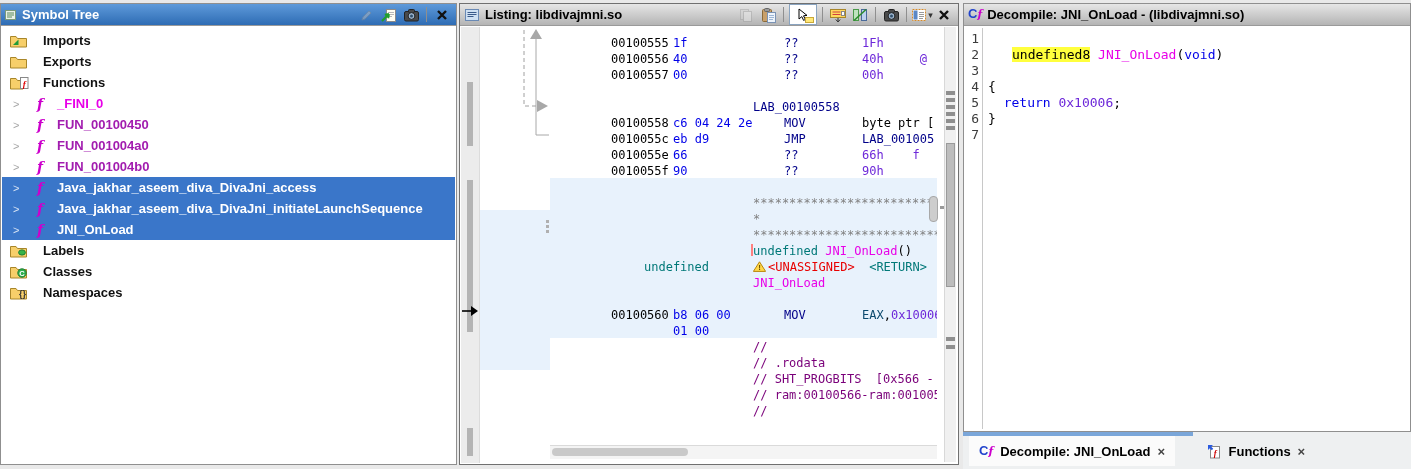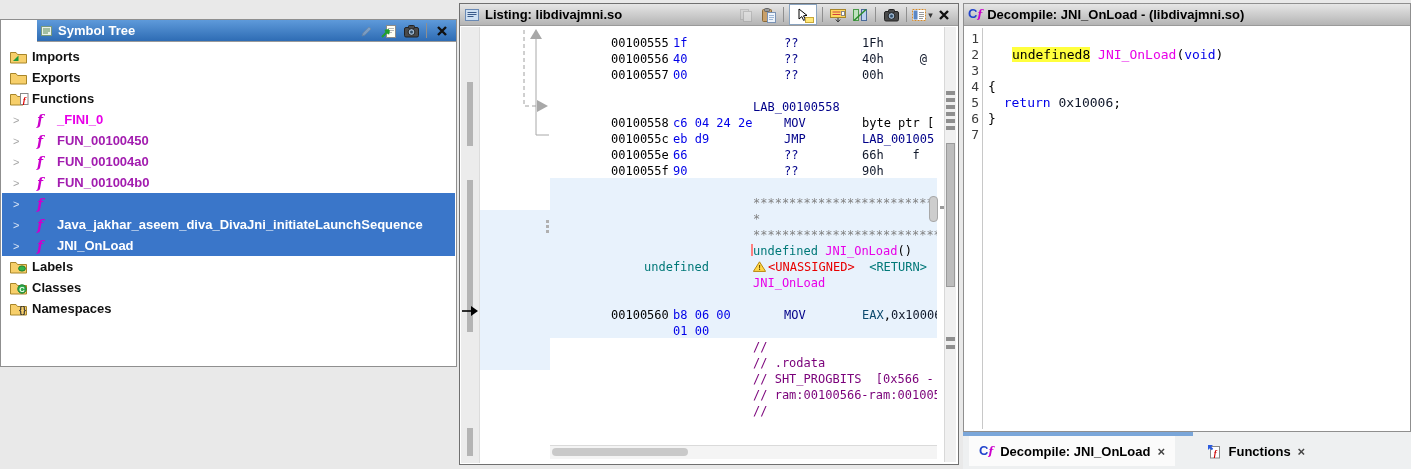--- a/index.html
+++ b/index.html
@@ -21,41 +21,41 @@
   
   #tree-items{position:absolute;left:1px;top:23px;right:1px;bottom:1px;padding-top:3px;overflow:hidden;background:#fff;}
   .trow{height:21px;display:flex;align-items:center;font-size:13px;font-weight:bold;color:#111;white-space:nowrap;overflow:hidden;}
   .trow.sel{background:#3a76c9;color:#fff;}
   .chev{width:12px;margin-left:11px;color:#a6a6a6;font-size:11px;font-weight:normal;flex:none;}
   .trow.sel .chev{color:#d8e4f5;}
   .ticon{display:inline-flex;align-items:center;justify-content:center;flex:none;}
   .trow.folder .ticon{width:22px;margin-left:6px;}
   .trow.func .ticon{width:16px;margin-left:7px;}
   .tlabel{margin-left:9px;}
-  .trow.folder .tlabel{margin-left:2px;}
+  .trow.folder .tlabel{margin-left:13px;}
   .t-blue{color:#a21caf;} .t-mag{color:#e800e8;}
   .trow.sel .t-blue,.trow.sel .t-mag,.trow.sel .t-k{color:#fff;}
   .ficon{font-family:"DejaVu Serif",serif;font-style:italic;font-weight:bold;color:#cc00cc;font-size:14px;line-height:14px;}
 
   
   .mono{font-family:"DejaVu Sans Mono",monospace;font-size:12px;line-height:16px;}
   #l-margin{position:absolute;left:1px;top:23px;width:18px;bottom:1px;background:#ececec;border-right:1px solid #dcdcdc;}
   .mbar{position:absolute;left:6px;width:6px;background:#b4b4b4;}
   #l-rows{position:absolute;left:90px;top:30px;width:387px;}
   .lrow{position:relative;height:16px;overflow:hidden;white-space:pre;}
   .lrow.hl{background:#e8f2fc;}
   #l-hlpad{position:absolute;left:20px;top:206px;width:70px;height:160px;background:#e8f2fc;}
   .c{position:absolute;top:1px;}
   .c-addr{left:61px;color:#000;}
   .c-bytes{left:123px;color:#0000e8;}
   .c-mid{left:203px;}
   .c-left{left:94px;color:#007878;}
   .c-mnem{left:234px;color:#000089;}
   .c-ops{left:312px;}
-  .tk-k{color:#000;} .tk-g{color:#0f172a;} .tk-b{color:#0000e8;} .tk-n{color:#000089;text-align:center;}
+  .tk-k{color:#000;} .tk-g{color:#6d28d9;} .tk-b{color:#0000e8;} .tk-n{color:#000089;text-align:center;}
   .tk-m{color:#e800e8;} .tk-t{color:#007878;} .tk-r{color:#e80000;} .tk-o{color:#0c4a6e;}
   .tk-p{color:#7a007a;} .tk-ast{color:#808080;}
   .lcur{position:absolute;left:201px;top:2px;width:2px;height:12px;background:#ff8080;}
   .warnic{display:inline-block;vertical-align:-1px;margin-right:2px;}
   #l-vtrack{position:absolute;right:2px;top:23px;width:11px;bottom:2px;background:#f0f0f0;border-left:1px solid #d8d8d8;}
   #l-vthumb{position:absolute;left:1px;right:1px;top:116px;height:144px;background:#bdbdbd;border:1px solid #9a9a9a;box-sizing:border-box;}
   .vtick{position:absolute;left:1px;right:1px;height:4px;background:#8f8f8f;}
   #l-pill{position:absolute;right:20px;top:192px;width:7px;height:24px;background:#cdcdcd;border:1px solid #a8a8a8;border-radius:4px;}
   #l-dash{position:absolute;right:9px;top:202px;width:9px;height:3px;background:#9a9a9a;}
   #l-htrack{position:absolute;left:90px;top:441px;width:387px;height:13px;background:#f4f4f4;border-top:1px solid #dadada;}
@@ -81,21 +81,21 @@
   .tab{position:absolute;top:4px;height:30px;display:flex;align-items:center;gap:7px;padding:0 10px;
        font-size:13px;font-weight:bold;color:#000;}
   .tab.active{background:#fbfbfb;}
   .tclose{color:#444;font-size:13px;font-weight:bold;}
 </style>
 </head>
 <body>
 
 <div id="root">
 
-  <div class="panel" id="symtree-panel" style="left:0;top:19px;width:457px;height:348px;padding-left:36px;">
+  <div class="panel" id="symtree-panel" style="left:0;top:3px;width:457px;height:462px;">
     <div class="titlebar blue">
       <span class="ticon">
         <svg width="12" height="13">
             <rect x="0.5" y="2.5" width="10" height="9" fill="#e9f2e9" stroke="#7a9a7a"></rect>
             <path d="M2 5h7M2 7h7M2 9h5" stroke="#5a8a5a" stroke-width="1"></path>
           </svg>
       </span>
       <span class="title">Symbol Tree</span>
       <span class="tb-spacer"></span>
       <span id="symtree-toolbar" style="display:flex;align-items:center;gap:2px;">
@@ -189,20 +189,21 @@
           <span class="ticon">
             <span class="ficon">f</span>
           </span>
           <span class="tlabel t-blue">FUN_001004b0</span>
         </div>
         <div class="trow func sel">
           <span class="chev">&gt;</span>
           <span class="ticon">
             <span class="ficon">f</span>
           </span>
+          <span class="tlabel t-k">Java_jakhar_aseem_diva_DivaJni_access</span>
         </div>
         <div class="trow func sel">
           <span class="chev">&gt;</span>
           <span class="ticon">
             <span class="ficon">f</span>
           </span>
           <span class="tlabel t-k">Java_jakhar_aseem_diva_DivaJni_initiateLaunchSequence</span>
         </div>
         <div class="trow func sel">
           <span class="chev">&gt;</span>

